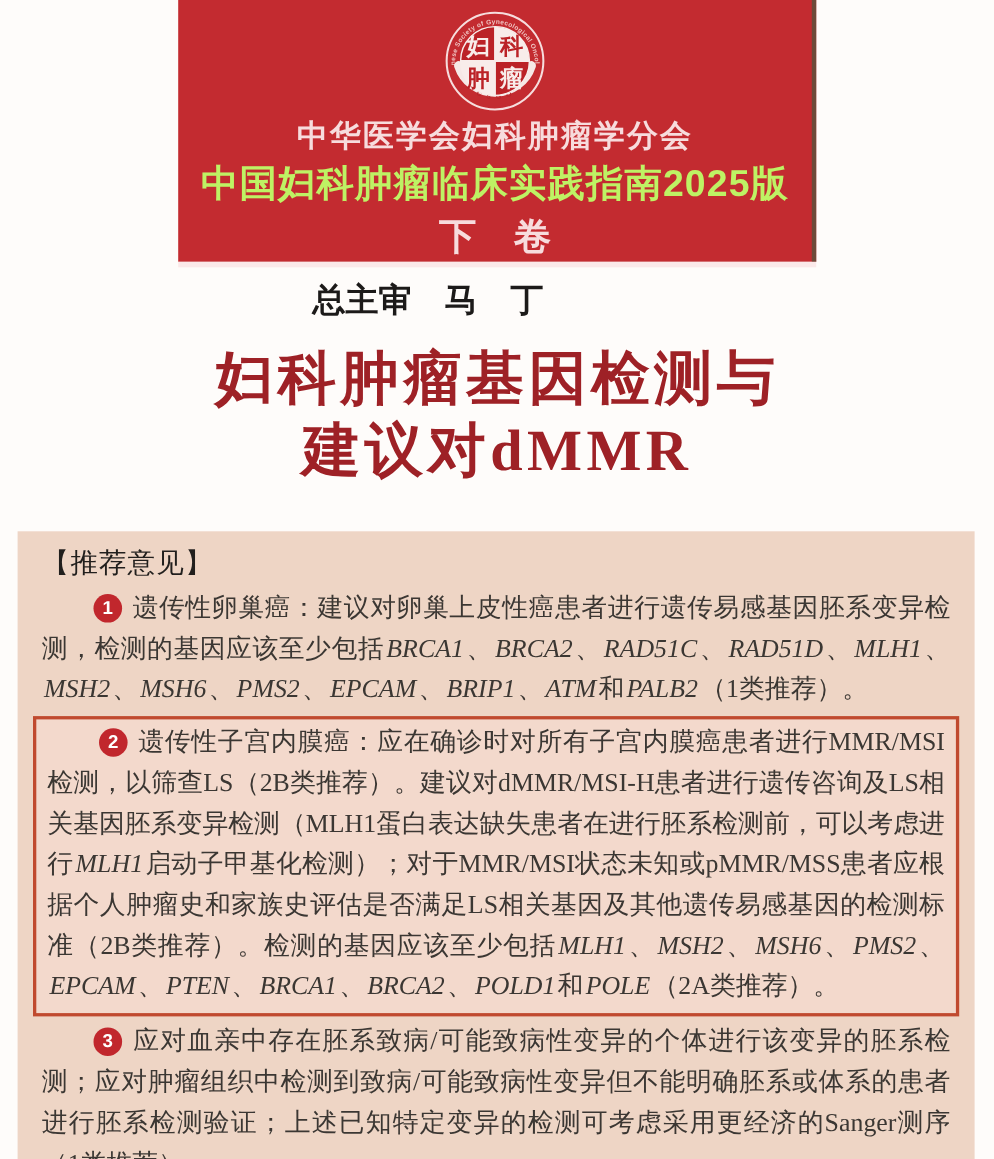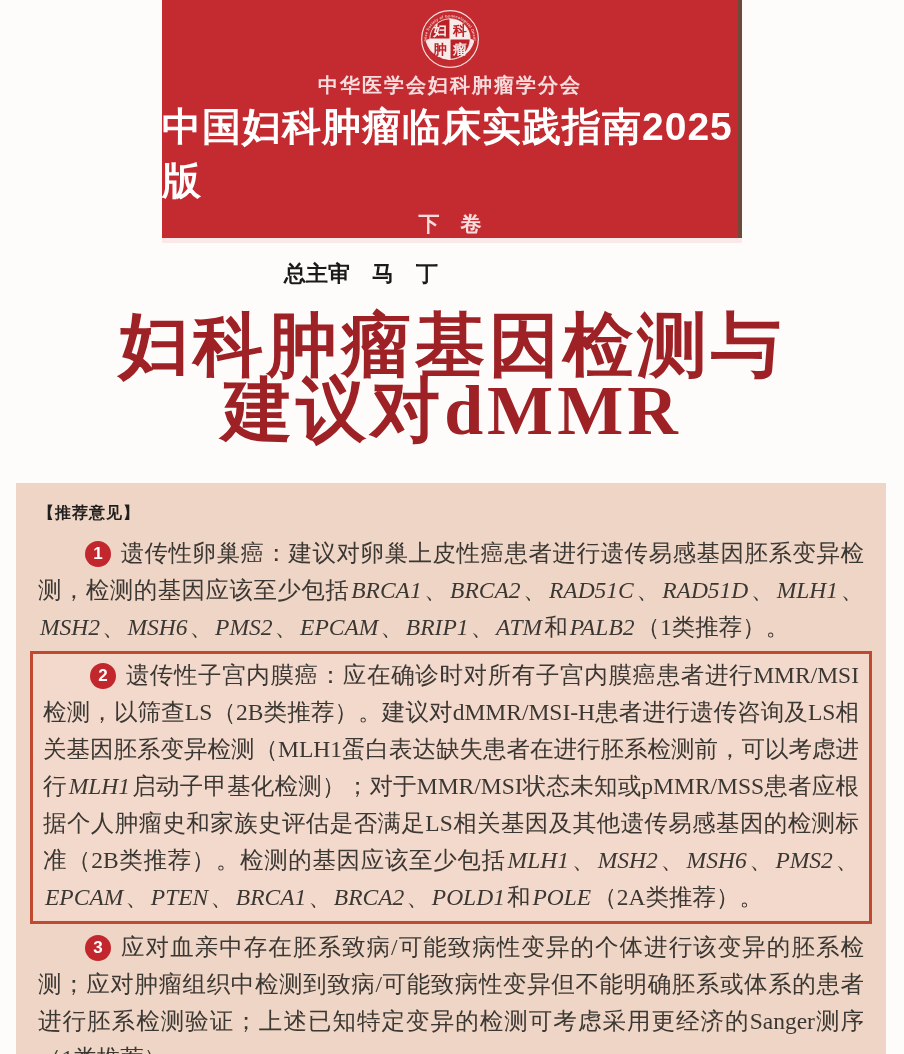--- a/index.html
+++ b/index.html
@@ -9,42 +9,42 @@
   
   .banner {
     width:580px; margin:0 auto; height:238px;
     background:var(--banner-bg,#c32b30);
     border-right:4px solid #6d4a39;
     display:flex; flex-direction:column; align-items:center;
     padding-top:9px; position:relative;
   }
   .banner::after{ content:""; position:absolute; left:0; right:-4px; bottom:-5px; height:5px; background:#fbe9e9; }
   .logo { width:106px; height:106px; display:block; }
-  .banner-org { color:#f7dcdd; font-size:20px; font-weight:bold; letter-spacing:2px;
+  .banner-org { color:#f7dcdd; font-size:28px; font-weight:bold; letter-spacing:2px;
     font-family:"Liberation Sans", sans-serif; margin-top:3px; }
-  .banner-title { color:#ffffff; font-size:39px; font-weight:bold; letter-spacing:1px;
+  .banner-title { color:#bef264; font-size:34px; font-weight:bold; letter-spacing:1px;
     font-family:"Liberation Sans", sans-serif; margin-top:1px; }
-  .banner-volume { color:#f7dcdd; font-size:21px; font-weight:bold;
+  .banner-volume { color:#f7dcdd; font-size:34px; font-weight:bold;
     font-family:"Liberation Sans", sans-serif; margin-top:2px; }
 
   
   .editors { width:336px; margin:22px auto 0 auto; text-align:left;
     font-family:"Liberation Sans", sans-serif; font-weight:bold;
-    font-size:22px; line-height:27px; color:#1c1a19; }
+    font-size:30px; line-height:27px; color:#1c1a19; }
 
   
   .main-title { margin-top:26px; text-align:center;
     color:var(--title-color,#9e2126);
-    font-size:70px; line-height:65px; font-weight:bold; letter-spacing:4px;
+    font-size:53px; line-height:65px; font-weight:bold; letter-spacing:4px;
     font-family:"Liberation Serif", serif; }
 
   
   .panel { margin:40px 18px 0 16px; background:var(--panel-bg,#eed5c5);
     padding:10px 22px 12px 22px; }
-  .panel-heading { font-size:16px; color:#211f1d; line-height:40px; font-weight:700;
+  .panel-heading { font-size:25px; color:#211f1d; line-height:40px; font-weight:400;
     letter-spacing:1px; margin-bottom:2px; }
   .rec { font-size:23.5px; line-height:37px; color:#3b3733;
     text-align:justify; text-indent:2em; }
   .gene { font-style:italic; padding:0 2px;margin-top:12px; }
   .badge { display:inline-block; width:26px; height:26px; border-radius:50%;
     background:var(--badge-bg,#c1272d); color:#fff; text-align:center; line-height:26px;
     font-size:17px; font-weight:bold; font-family:"Liberation Sans", sans-serif;
     margin-right:9px; vertical-align:2px; text-indent:0; }
   .rec-box { border:3px solid var(--box-border,#c04a2f); background:#f3d9cc;
     margin:5px -8px 5px -8px; padding:3px 10px 5px 10px; }

